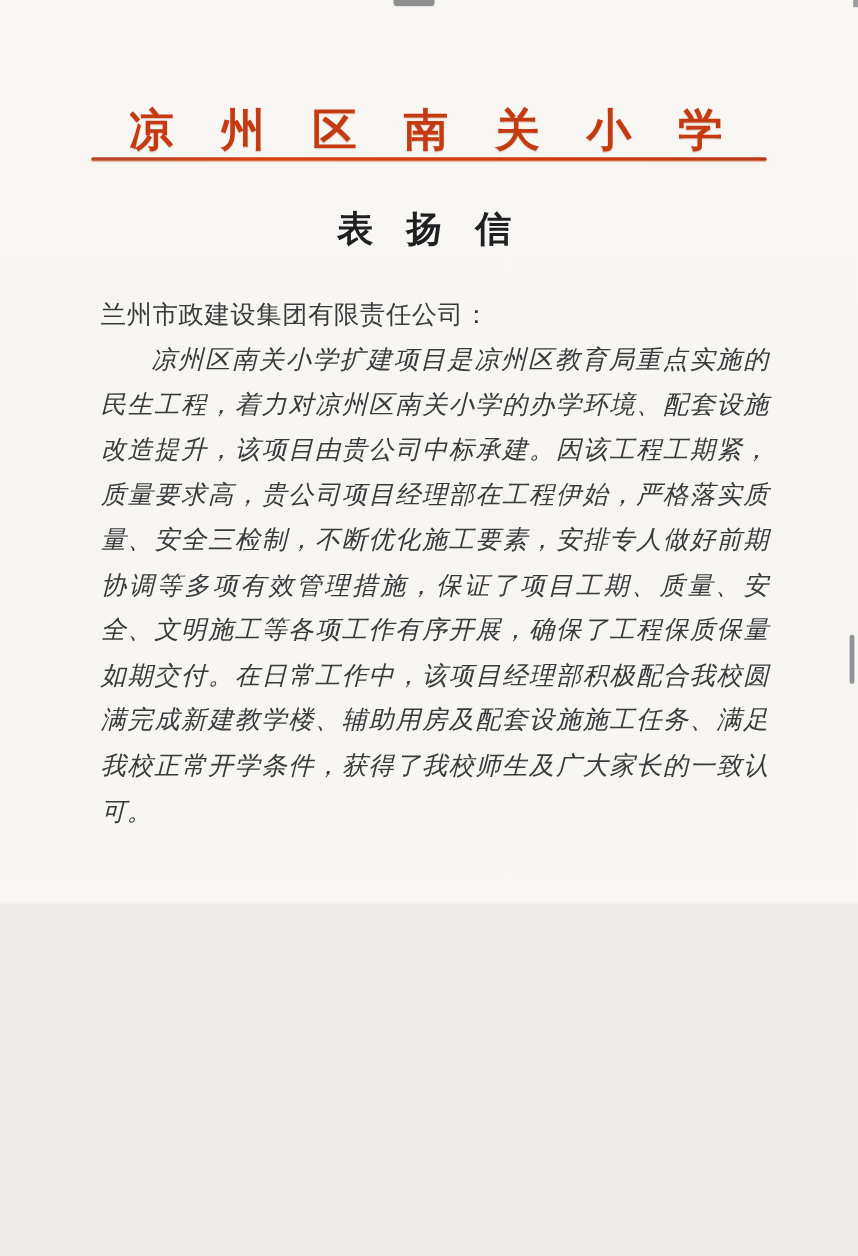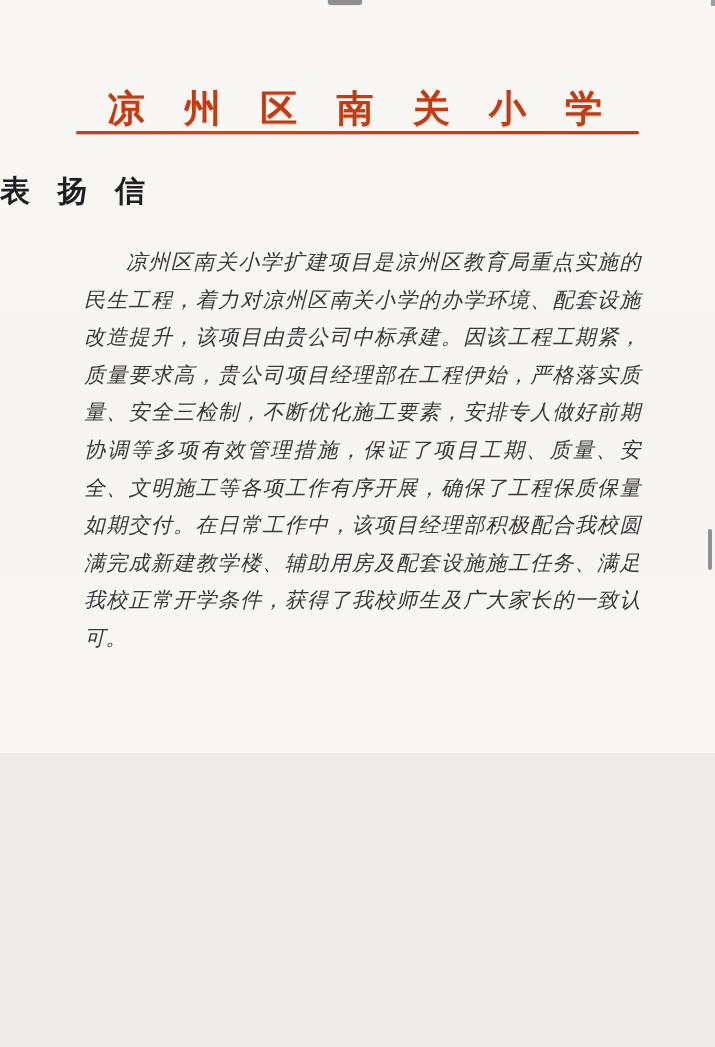--- a/index.html
+++ b/index.html
@@ -34,20 +34,21 @@
     text-shadow:0 1px 1px rgba(120,30,5,0.25);
   }
   .letterhead-rule {
     position:absolute; top:131px; left:76px; width:563px; height:3px;
     background:linear-gradient(90deg,#b5452a 0%,#d8400e 25%,#cf3a0c 70%,#b93a18 100%);
     border-radius:2px;
     box-shadow:0 1px 1px rgba(180,60,20,0.35);
   }
   .doc-title {
     position:absolute; top:171px; left:0; width:100%; margin:0;
+    text-align:center;
     font-size:30px; font-weight:bold; color:#1f1f21;
     letter-spacing:8px; word-spacing:4px;
   }
   
   .body-text {
     position:absolute; top:244px; left:84px; width:557px;
     font-size:21px; line-height:37.6px; color:#3a3a3c;
     text-align:justify; letter-spacing:0.6px;
   }
   .body-text p { margin:0; }
@@ -96,20 +97,21 @@
   <div class="scan-tab"></div>
   <div class="scan-corner"></div>
   <div class="scan-bar"></div>
 
   <h1 class="school-name">凉 州 区 南 关 小 学</h1>
   <div class="letterhead-rule"></div>
 
   <h2 class="doc-title">表 扬 信</h2>
 
   <div class="body-text">
+    <p class="salutation">兰州市政建设集团有限责任公司：</p>
     <p class="para">凉州区南关小学扩建项目是凉州区教育局重点实施的民生工程，着力对凉州区南关小学的办学环境、配套设施改造提升，该项目由贵公司中标承建。因该工程工期紧，质量要求高，贵公司项目经理部在工程伊始，严格落实质量、安全三检制，不断优化施工要素，安排专人做好前期协调等多项有效管理措施，保证了项目工期、质量、安全、文明施工等各项工作有序开展，确保了工程保质保量如期交付。在日常工作中，该项目经理部积极配合我校圆满完成新建教学楼、辅助用房及配套设施施工任务、满足我校正常开学条件，获得了我校师生及广大家长的一致认可。</p>
   </div>
 
   <div class="seal">
     <svg viewBox="-79 -79 158 158" xmlns="http://www.w3.org/2000/svg">
       <circle r="69" fill="none" stroke="#e8431c" stroke-width="6" opacity="0.95"></circle>
       <polygon points="0,-24 5.9,-8.1 22.8,-7.4 9.5,3.1 14.1,19.4 0,10 -14.1,19.4 -9.5,3.1 -22.8,-7.4 -5.9,-8.1" fill="#e33d15" transform="rotate(8)"></polygon>
       <path id="sealTopArc" d="M -46 27 A 53.5 53.5 0 1 1 46 27" fill="none"></path>
       <path id="sealBottomArc" d="M -40 33 A 52 52 0 0 0 40 33" fill="none"></path>
       <text class="seal-ring-text">

